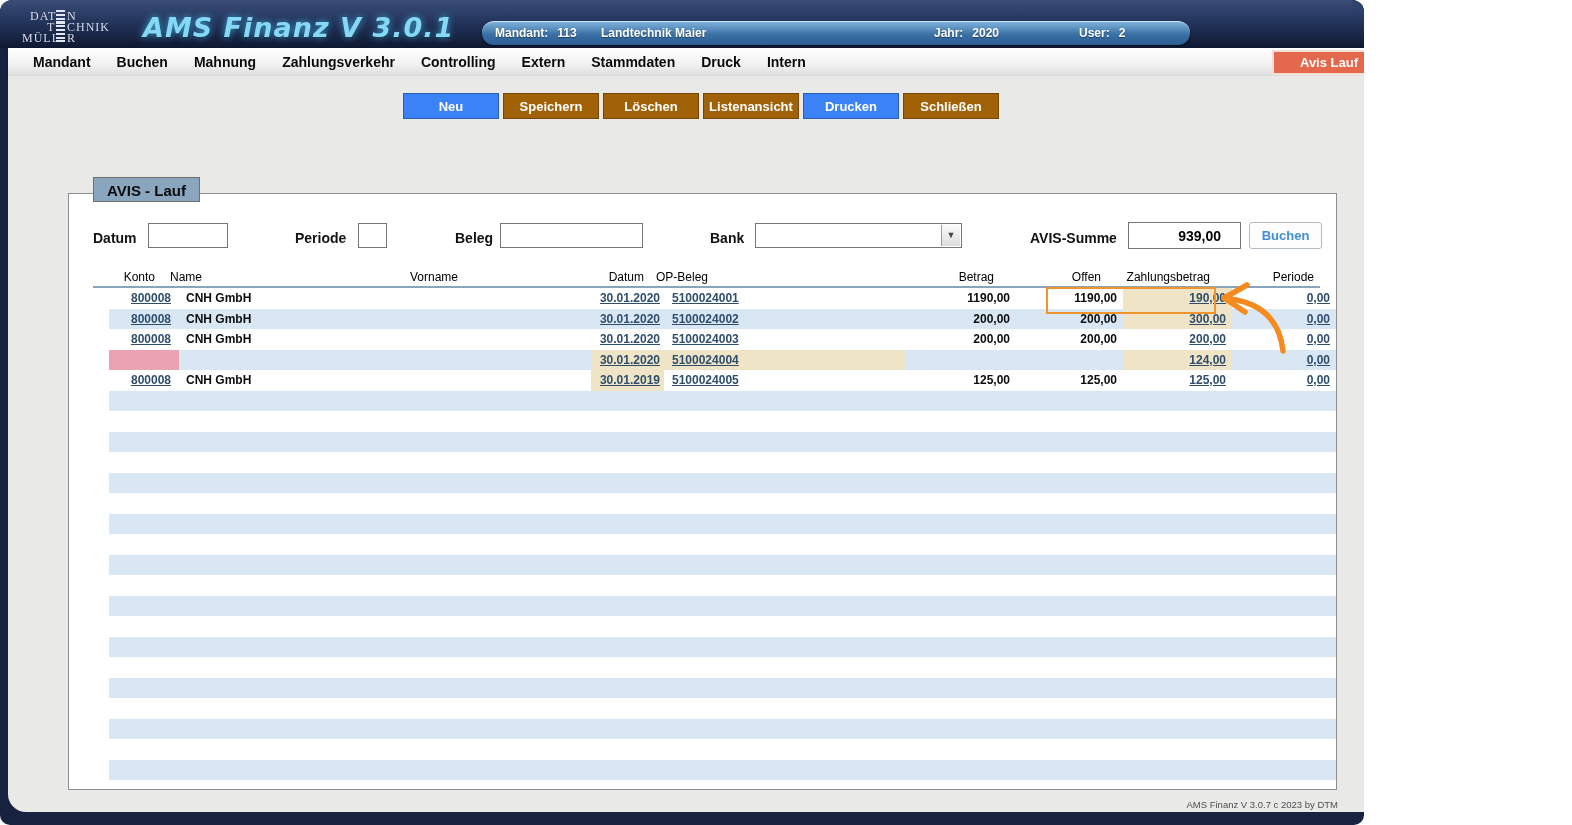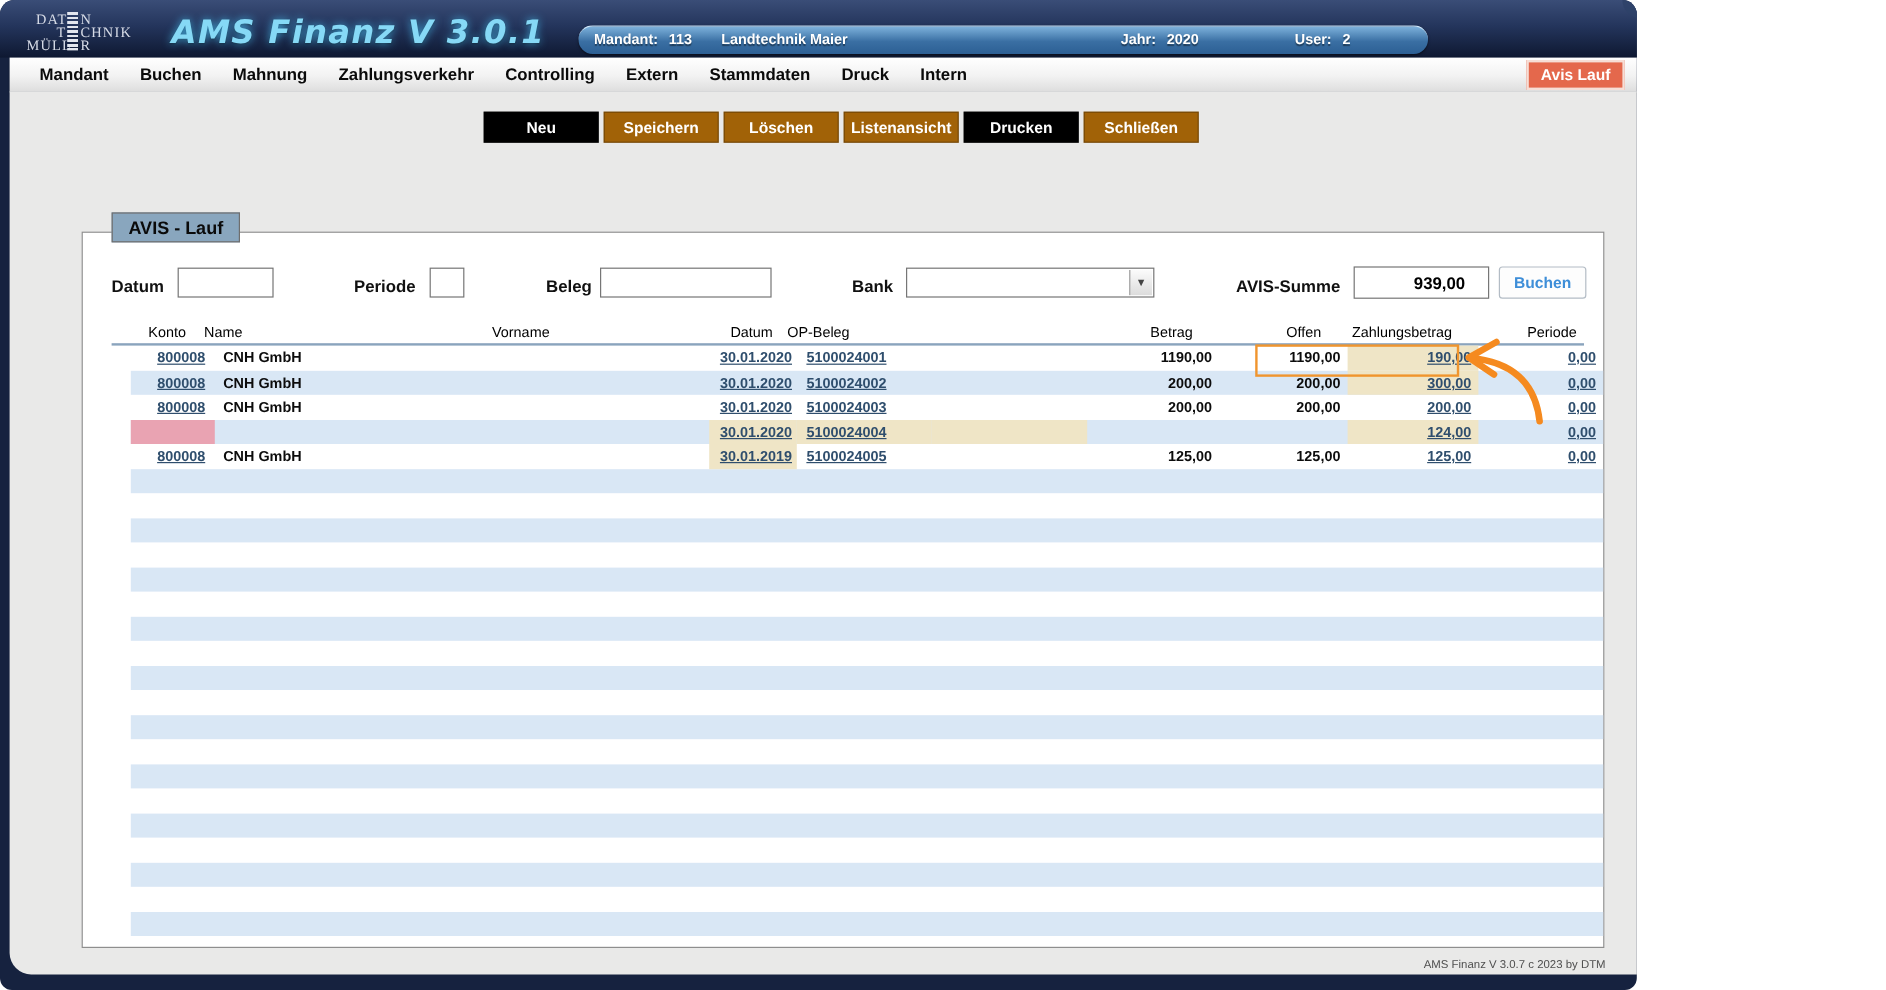--- a/index.html
+++ b/index.html
@@ -29,36 +29,36 @@
   .g-mandant{left:13px;} .g-name{left:119px;} .g-jahr{left:452px;} .g-user{left:597px;}
   .grp .val{margin-left:9px;}
   
   .menubar{position:absolute;left:8px;top:48px;width:1564px;height:28px;
     background:linear-gradient(180deg,#ffffff 0%,#f2f2f2 55%,#dedede 100%);
     border-bottom:1px solid #bfbfbf;box-shadow:0 2px 3px rgba(0,0,0,.18);}
   .menu-list{display:flex;gap:26px;padding-left:25px;height:28px;align-items:center;}
   .menu-item{font-size:14px;font-weight:bold;color:#0a0a0a;white-space:nowrap;cursor:pointer;}
   .avis-badge{position:absolute;left:1272px;top:50px;width:78px;height:21px;background:#e4684c;
     border:2px solid #f6ded6;color:#fff;font-size:13px;font-weight:bold;text-align:center;
-    line-height:21px;box-sizing:content-box;}
+    line-height:21px;box-sizing:content-box;padding-left:16px;}
   .win-icons{position:absolute;left:1412px;top:52px;height:22px;display:flex;gap:11px;align-items:center;}
   .wicon{font-size:15px;font-weight:bold;color:#1c1c1c;cursor:pointer;line-height:22px;}
   .help-circle{width:16px;height:16px;border-radius:50%;border:2px solid #a4bed8;color:#8aa9c6;
     font-size:11px;font-weight:bold;text-align:center;line-height:16px;cursor:pointer;}
   .doc-icon{width:14px;height:17px;border-radius:3px;background:#15151f;position:relative;cursor:pointer;}
   .doc-icon::before{content:"";position:absolute;left:3px;top:3px;width:8px;height:11px;
     background:repeating-linear-gradient(180deg,#fff 0 2px,rgba(0,0,0,0) 2px 4.5px);}
   .phone-icon{width:18px;height:18px;cursor:pointer;}
   
   .content{position:absolute;left:8px;top:76px;width:1556px;height:736px;background:#e9e9e8;
     border-radius:0 0 18px 18px;}
   .toolbar{position:absolute;left:403px;top:93px;display:flex;gap:4px;}
   .tbtn{width:96px;height:26px;color:#fff;font-size:13px;font-weight:bold;text-align:center;
     line-height:26px;cursor:pointer;border:1px solid rgba(0,0,0,.28);box-sizing:border-box;}
-  .tbtn.dark{background:#a16207;} .tbtn.light{background:#000000;}
+  .tbtn.dark{background:#a16207;} .tbtn.light{background:#3b82f6;}
   
   .panel{position:absolute;left:68px;top:193px;width:1269px;height:597px;background:#ffffff;
     border:1px solid #8e8e8e;box-sizing:border-box;}
   .panel-tab{position:absolute;left:93px;top:177px;width:107px;height:25px;background:#89a6be;
     border:1px solid #6e6e6e;color:#0a0a0a;font-size:15px;font-weight:bold;text-align:center;
     line-height:25px;box-sizing:border-box;z-index:3;}
   .flabel{position:absolute;top:226px;height:24px;line-height:24px;font-size:14px;font-weight:bold;color:#111;}
   .l-datum{left:93px;} .l-periode{left:295px;} .l-beleg{left:455px;} .l-bank{left:710px;} .l-avis{left:1030px;}
   .finput{position:absolute;top:223px;height:25px;border:1px solid #767676;background:#fff;
     box-sizing:border-box;font-family:"Liberation Sans",sans-serif;font-size:13px;padding:0 4px;}

